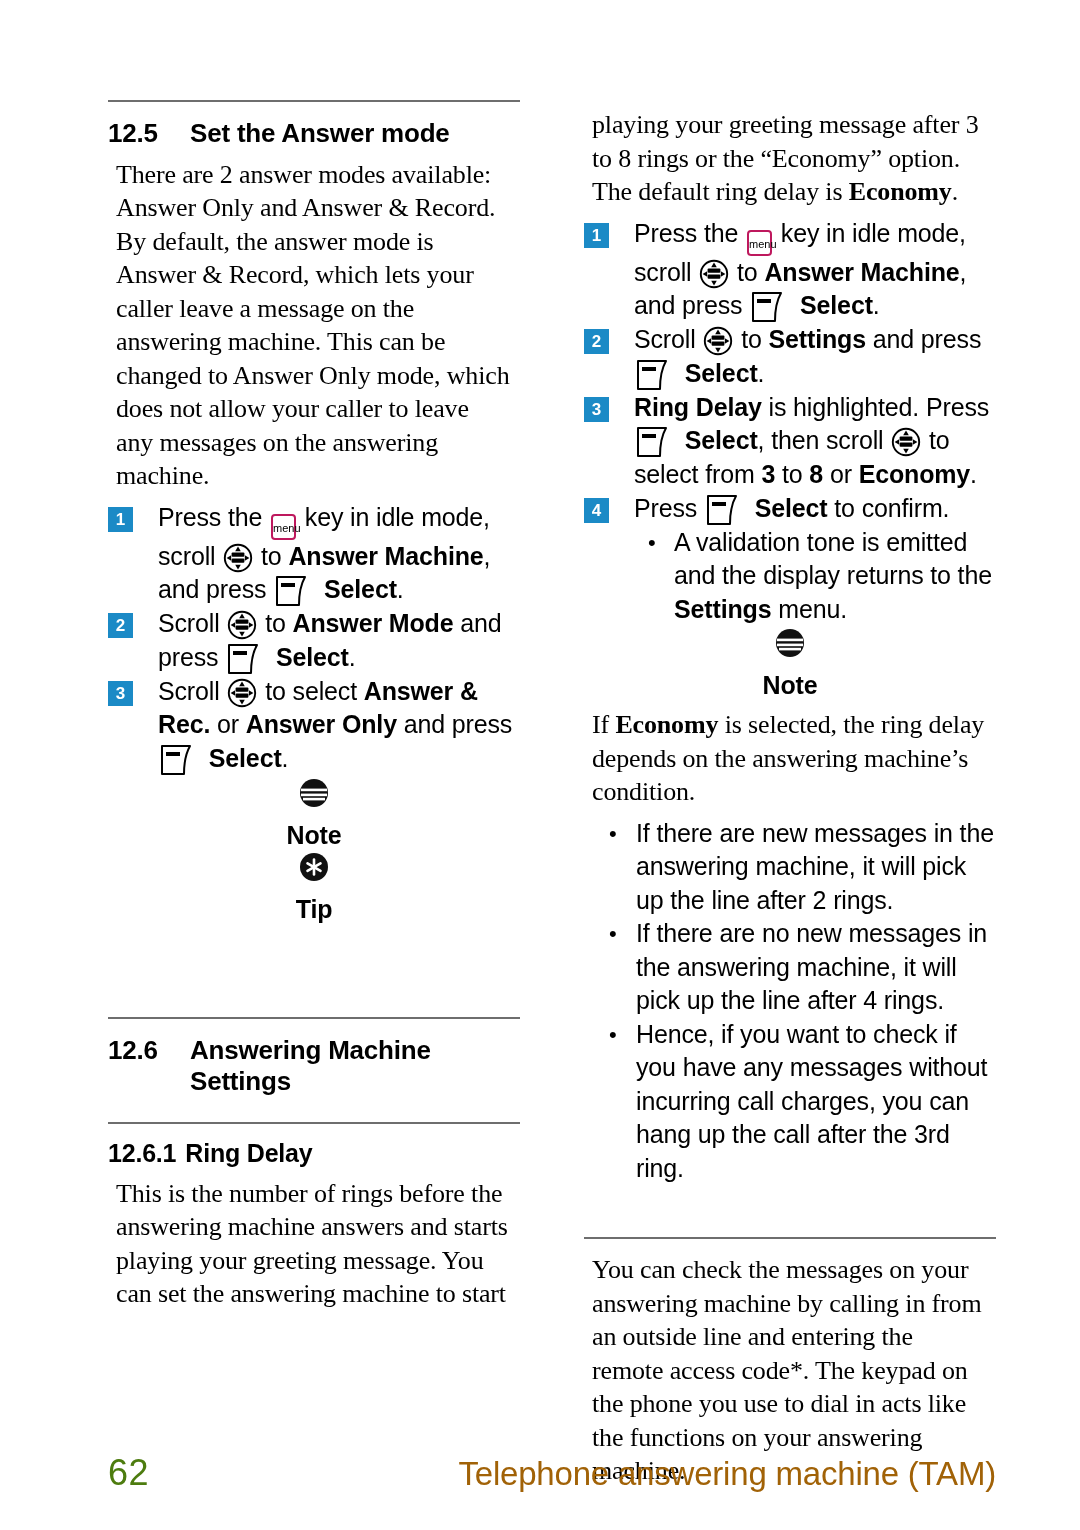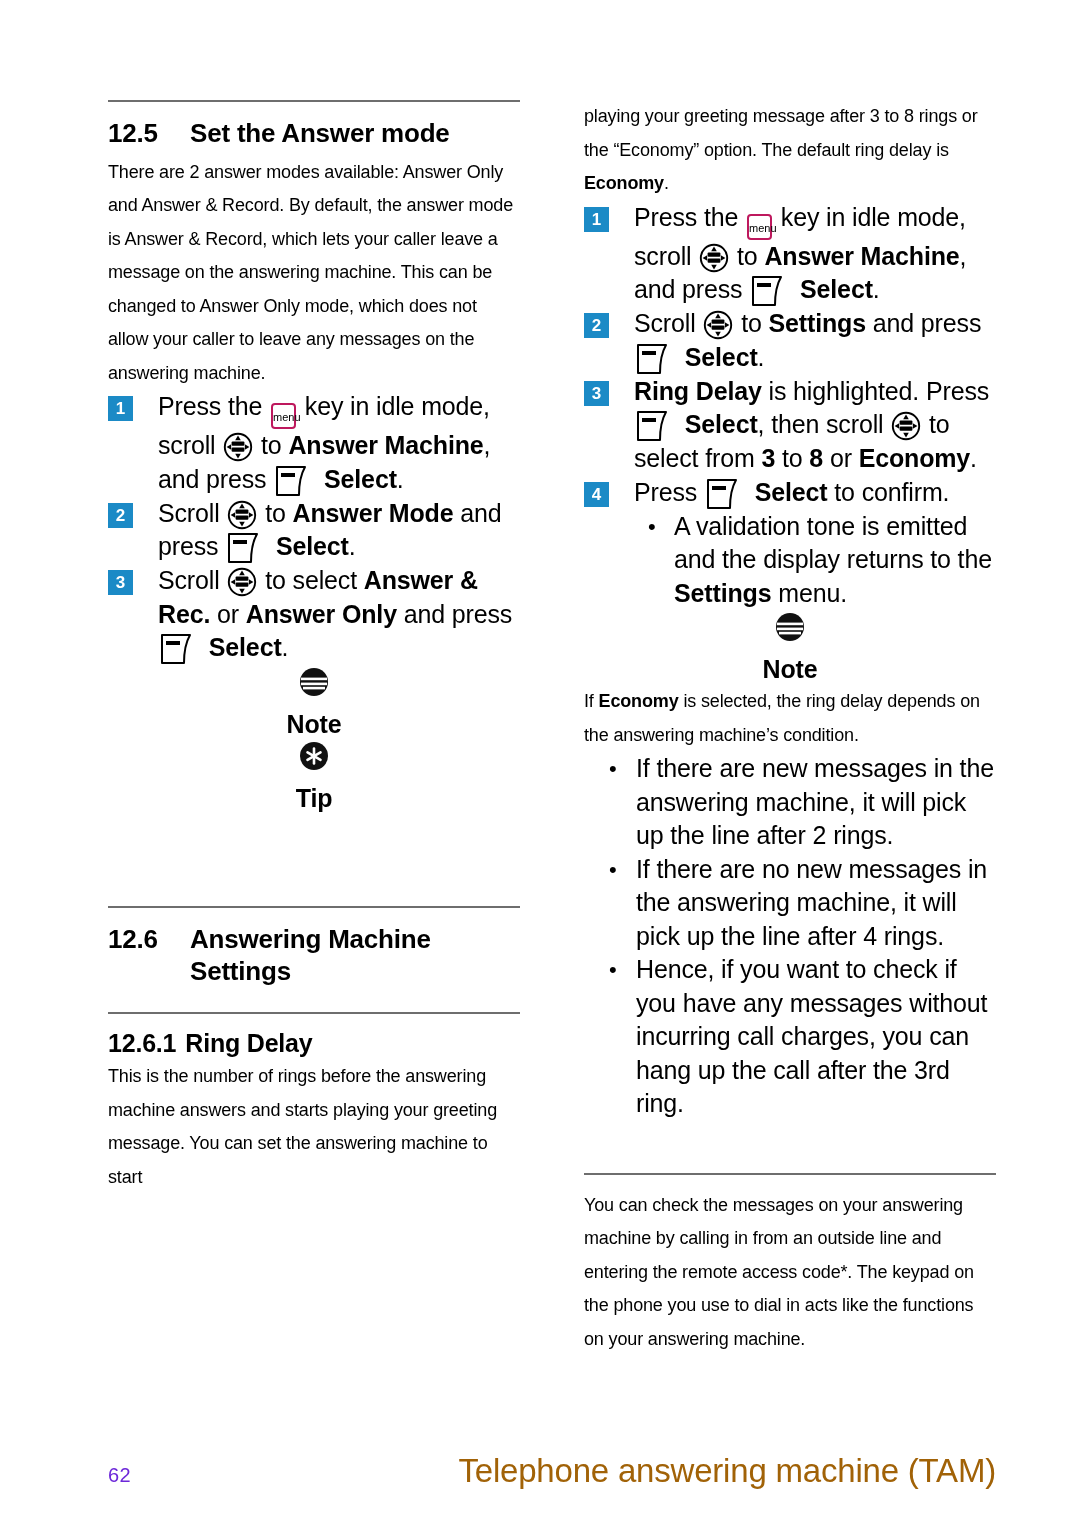--- a/index.html
+++ b/index.html
@@ -57,24 +57,25 @@
     font-size: 25px;
     font-weight: bold;
     margin: 0 0 2px 0;
     line-height: 1.22;
     letter-spacing: -0.2px;
   }
   h3.subsec .num { margin-right: 9px; }
 
   
   p.body {
-    font-size: 18px;
+    font-size: 26px;
     line-height: 33.5px;
-    margin: 0;
+    margin: 8px;
     letter-spacing: -0.15px;
+    font-family: Liberation Serif, serif;
   }
   b, strong { font-weight: bold; }
 
   
   ol.steps {
     list-style: none;
     margin: 0;
     padding: 0;
   }
   ol.steps > li {
@@ -178,22 +179,22 @@
   
   .footer {
     position: absolute;
     left: 96px;
     top: 1452px;
     width: 888px;
     display: flex;
     align-items: baseline;
   }
   .footer .pageno {
-    font-size: 20px;
-    color: #6d28d9;
+    font-size: 36px;
+    color: #4d7c0f;
     letter-spacing: 0.5px;
   }
   .footer .chapter {
     margin-left: auto;
     font-size: 33px;
     color: #a16207;
     letter-spacing: -0.2px;
   }
 
   .spacer-lg { height: 92px; }

